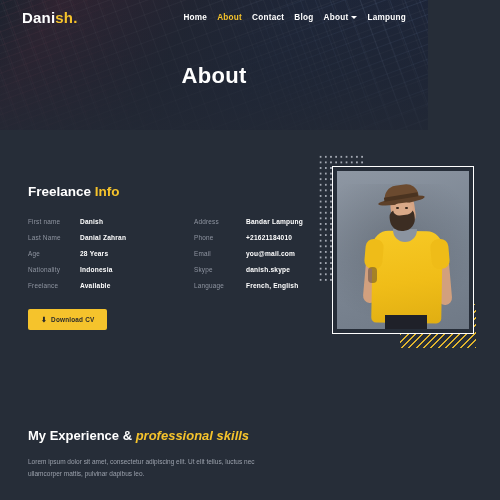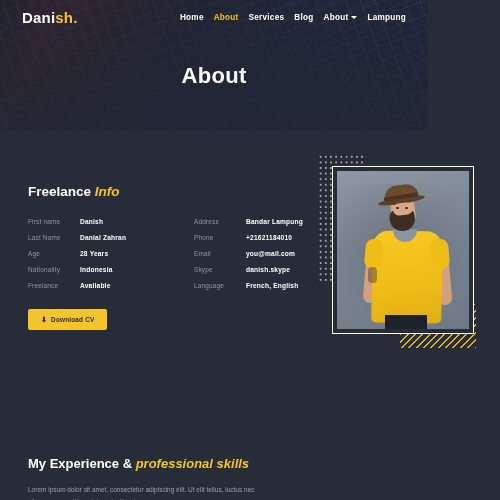--- a/index.html
+++ b/index.html
@@ -109,21 +109,21 @@
   .about {
     position:relative;
     padding:0 28px;
     height:290px;
   }
   .section-heading {
     font-size:13.5px; font-weight:bold;
     padding-top:54px;
   }
   .section-heading .accent {
-    color:#f5c32c; font-style:italic; font-weight:bold;
+    color:#f5c32c; font-weight:bold;
   }
 
   .info-wrap {
     display:flex;
     margin-top:20px;
     gap:28px;
   }
   .info-col { width:138px; }
   .info-row {
     display:flex;
@@ -333,21 +333,20 @@
   }
 
   
   .experience {
     padding:0 28px;
     position:relative;
   }
   .exp-heading {
     font-size:13px; font-weight:bold;
     padding-top:8px;
-    margin-top:28px;
   }
   .exp-heading .accent { color:#f5c32c; font-style:italic; }
   .exp-text {
     margin-top:13px;
     font-size:6.5px;
     line-height:1.85;
     color:#9aa0ab;
     max-width:250px;
   }
 </style>
@@ -366,21 +365,21 @@
       <span>Dani</span><span class="logo-yellow">sh.</span>
     </div>
     <nav class="nav-links">
       <a class="nav-link">
         <span>Home</span>
       </a>
       <a class="nav-link active">
         <span>About</span>
       </a>
       <a class="nav-link">
-        <span>Services</span>
+        <span>Contact</span>
       </a>
       <a class="nav-link">
         <span>Blog</span>
       </a>
       <a class="nav-link">
         <span>About</span>
         <i class="caret"></i>
       </a>
       <a class="nav-link">
         <span>Lampung</span>

